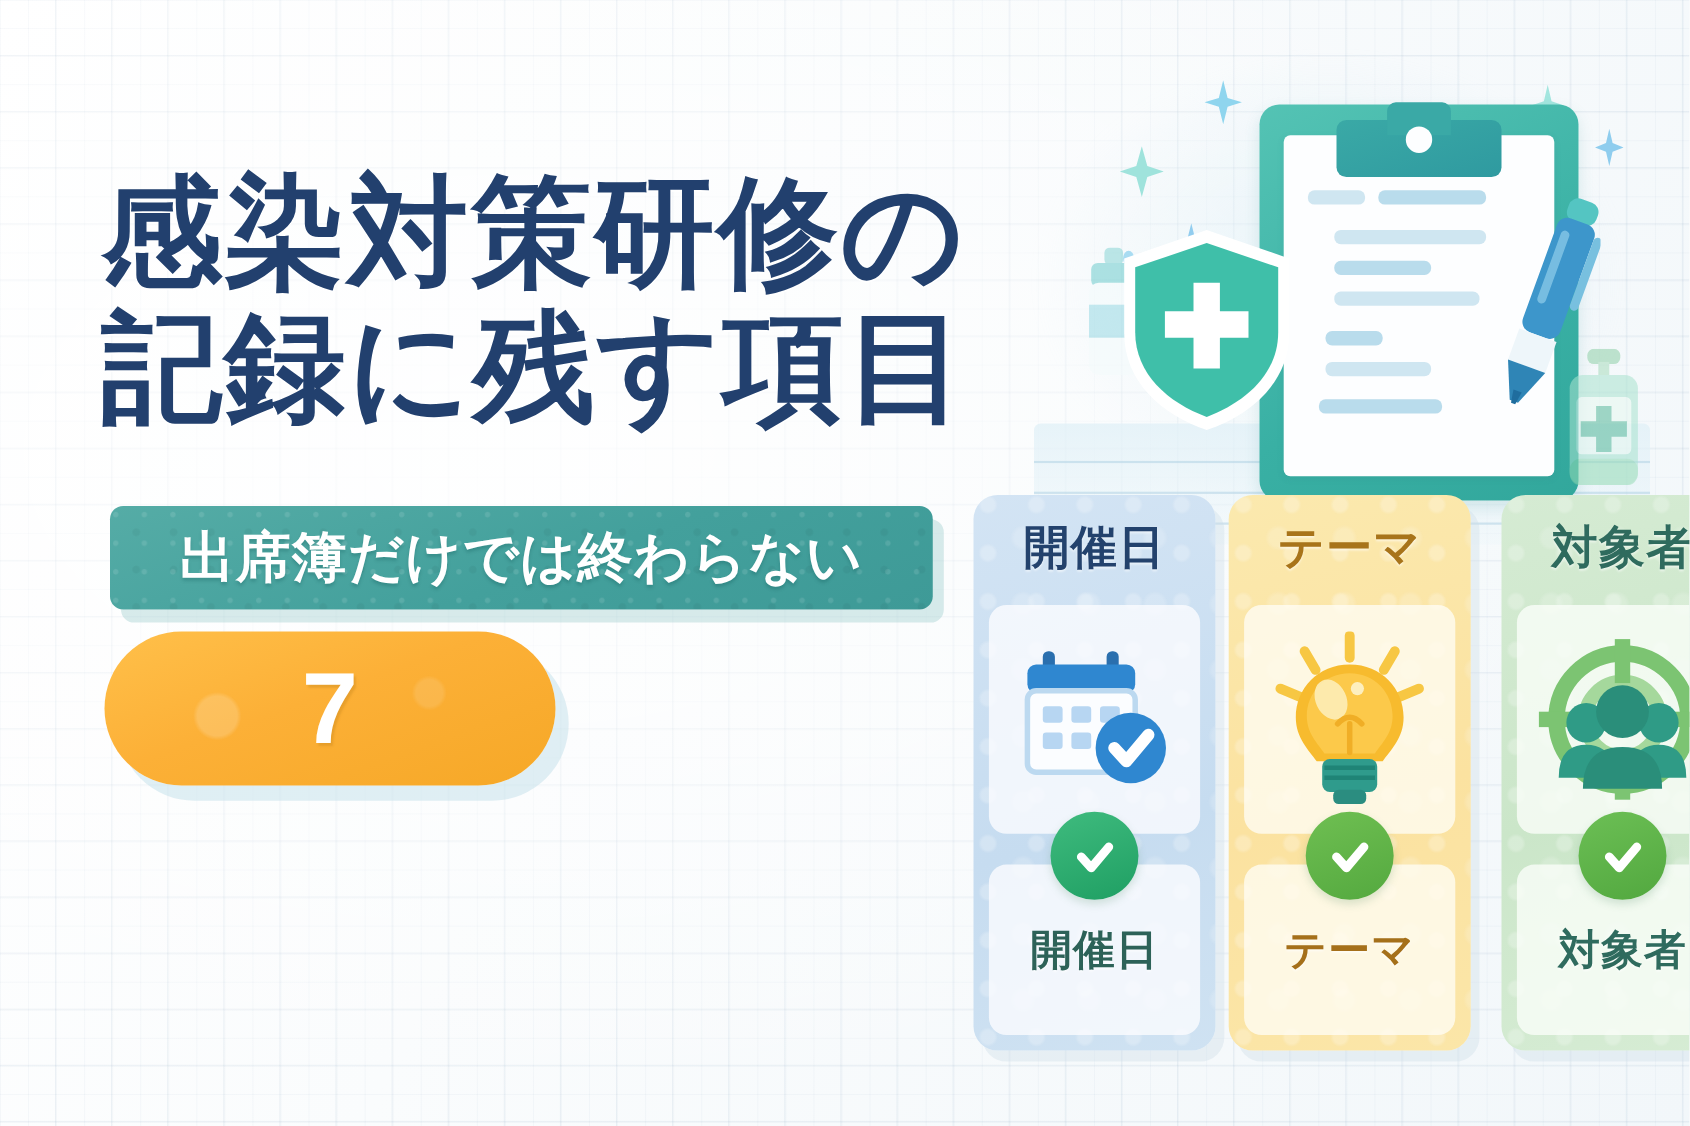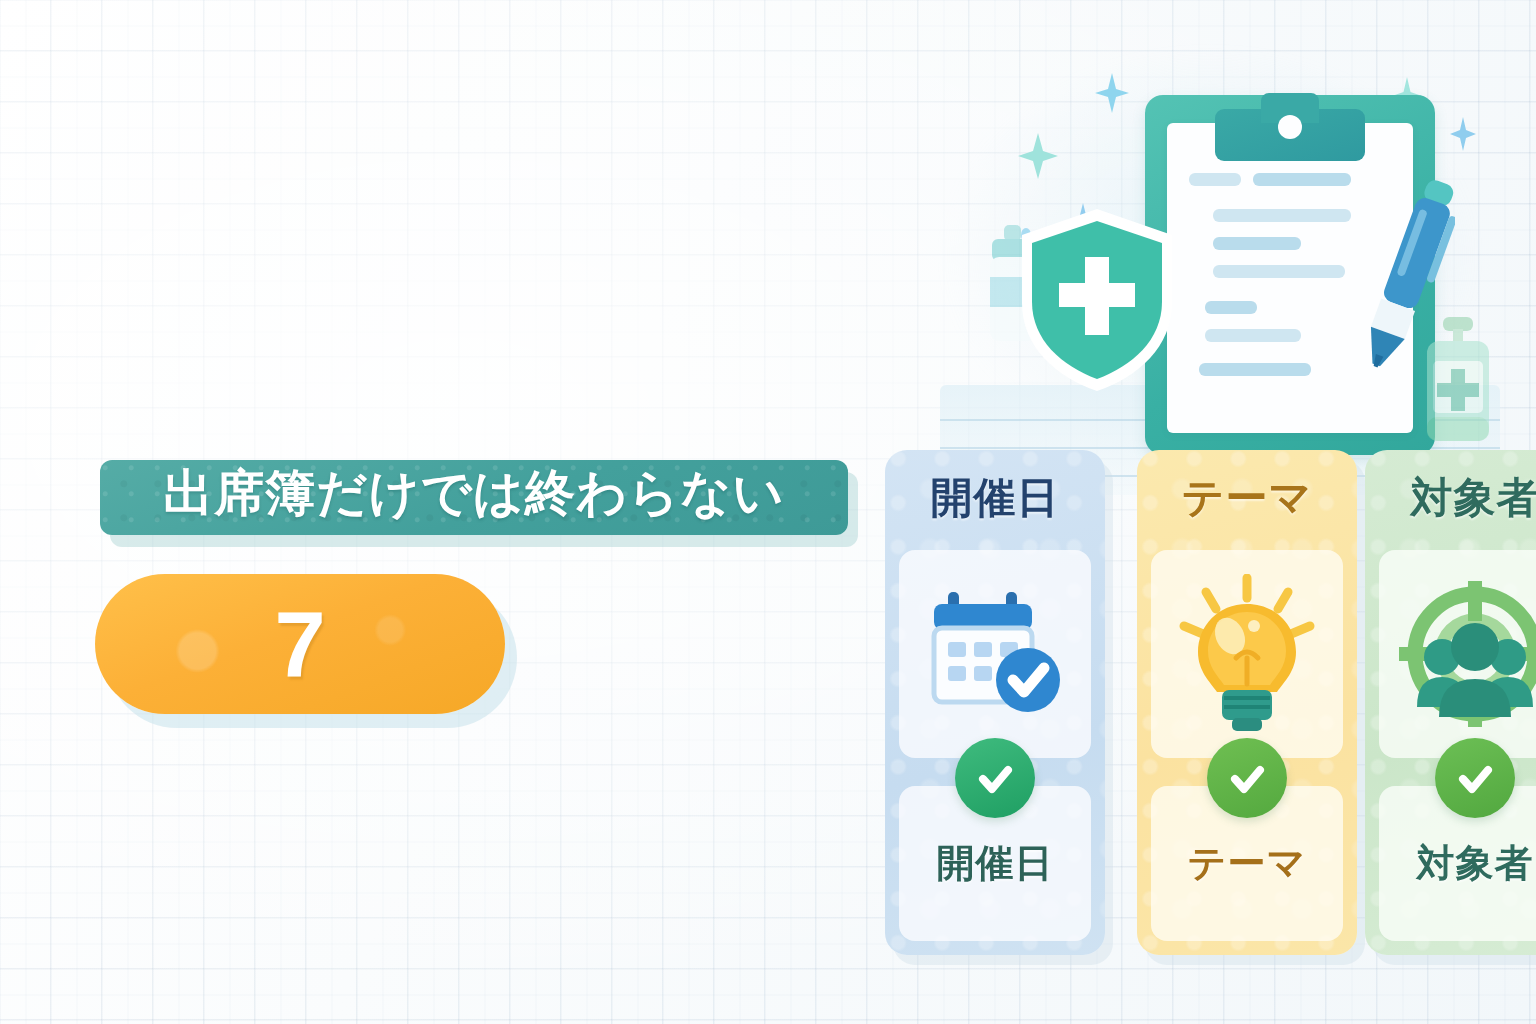--- a/index.html
+++ b/index.html
@@ -44,24 +44,24 @@
   .title{
     position:absolute;left:92px;top:150px;width:830px;
     color:#22406e;
     font-size:110px;line-height:1.12;
     font-weight:700;letter-spacing:2px;
     text-shadow:0 2px 0 rgba(255,255,255,.85);
   }
   .title .l2{display:block;}
 
   .banner{
-    position:absolute;left:100px;top:460px;width:748px;height:75px;
+    position:absolute;left:100px;top:460px;width:748px;height:94px;
     border-radius:12px;
     background:linear-gradient(160deg,#55aca6 0%,#43a09c 55%,#3e9a97 100%);
-    display:flex;align-items:flex-start;justify-content:center;
+    display:flex;align-items:center;justify-content:center;
     box-shadow:10px 12px 0 rgba(140,195,195,.34);
   }
   .banner-tex{
     position:absolute;inset:0;border-radius:12px;
     background-image:radial-gradient(circle at 20% 30%, rgba(255,255,255,.14) 0 2px, transparent 3px),
       radial-gradient(circle at 70% 70%, rgba(0,0,0,.05) 0 3px, transparent 4px);
     background-size:26px 26px,34px 34px;opacity:.8;
   }
   .banner-text{
     position:relative;
@@ -140,21 +140,21 @@
     overflow:hidden;
   }
   .card-tex{
     position:absolute;inset:0;
     background-image:radial-gradient(circle at 30% 20%, rgba(255,255,255,.35) 0 6px, transparent 9px),
       radial-gradient(circle at 75% 65%, rgba(255,255,255,.25) 0 8px, transparent 12px);
     background-size:44px 44px,60px 60px;
     opacity:.7;
   }
   .card1{left:0;background:linear-gradient(165deg,#d3e4f4 0%,#c6dcf0 60%,#cfe2f2 100%);}
-  .card2{left:252px;background:linear-gradient(165deg,#fbe9ae 0%,#fbe2a0 55%,#fbe6a8 100%);}
+  .card2{left:232px;background:linear-gradient(165deg,#fbe9ae 0%,#fbe2a0 55%,#fbe6a8 100%);}
   .card3{left:480px;background:linear-gradient(165deg,#d5ebd3 0%,#cbe6c9 55%,#d6ecd4 100%);}
 
   .card-head{
     position:relative;height:96px;display:flex;align-items:center;justify-content:center;
     font-size:42px;font-weight:700;letter-spacing:1px;
     text-shadow:0 2px 2px rgba(255,255,255,.55);
   }
   .card1 .card-head{color:#23426d;}
   .card2 .card-head{color:#a8741a;}
   .card3 .card-head{color:#2f6b5e;}
@@ -194,20 +194,24 @@
 </style>
 </head>
 <body>
 
 <div class="stage">
   <div class="grid"></div>
   <div class="grid-fine"></div>
   <div class="soft-blue-blob"></div>
   <div class="vignette"></div>
 
+  <div class="title">
+    <span class="l1">感染対策研修の</span>
+    <span class="l2">記録に残す項目</span>
+  </div>
 
   <div class="banner">
     <div class="banner-tex"></div>
     <div class="banner-text">出席簿だけでは終わらない</div>
   </div>
 
   <div class="pill">
     <div class="pill-tex"></div>
     <div class="pill-text">
       <span class="pill-num">7</span>

